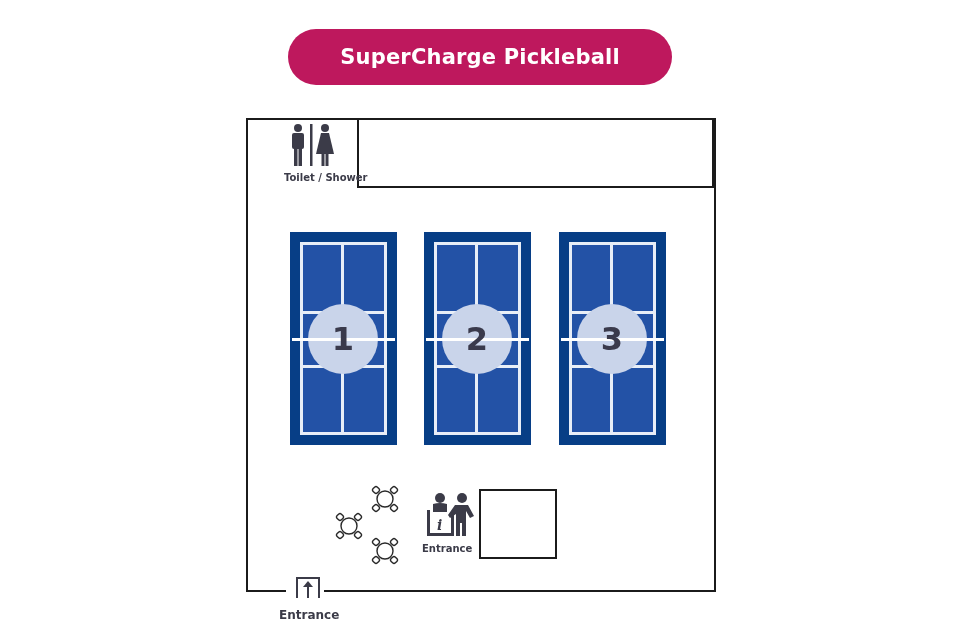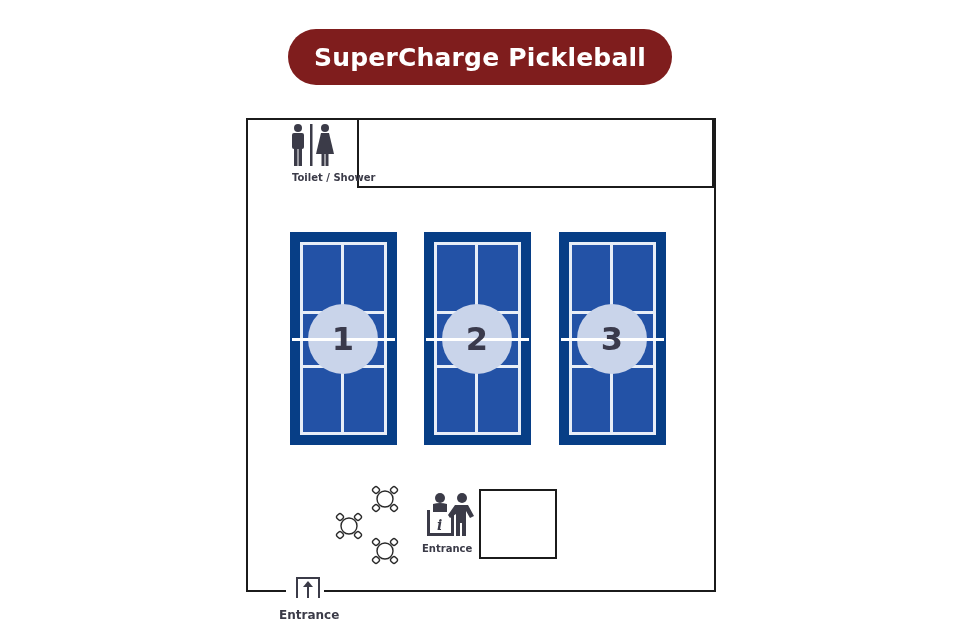--- a/index.html
+++ b/index.html
@@ -1,17 +1,17 @@
 <!DOCTYPE html>
 <html><head>
 <meta charset="utf-8">
 <style>
   html, body { margin:0; padding:0; background:#ffffff; }
   body { width:960px; height:640px; position:relative; overflow:hidden; font-family:"Liberation Sans", sans-serif; }
-  .title-pill { position:absolute; left:288px; top:29px; width:384px; height:56px; border-radius:28px; background:#7f1d1d; color:#ffffff; display:flex; align-items:center; justify-content:center; font-family:"DejaVu Sans", sans-serif; font-weight:bold; font-size:25px; letter-spacing:0.2px; }
+  .title-pill { position:absolute; left:288px; top:29px; width:384px; height:56px; border-radius:28px; background:#be185d; color:#ffffff; display:flex; align-items:center; justify-content:center; font-family:"DejaVu Sans", sans-serif; font-weight:bold; font-size:21px; letter-spacing:0.2px; }
   .outer { position:absolute; left:246px; top:118px; width:466px; height:470px; border:2px solid #1b1b1b; box-sizing:content-box; }
   .top-room2 { position:absolute; left:357px; top:118px; width:357px; height:70px; border:2px solid #1b1b1b; box-sizing:border-box; background:transparent; }
   .icon-label { position:absolute; font-family:"DejaVu Sans", sans-serif; font-weight:bold; color:#3b3b48; white-space:nowrap; }
   .court { position:absolute; top:232px; width:107px; height:213px; background:#073e86; }
   .court .inner { position:absolute; left:10px; top:10px; width:87px; height:193px; background:#2352a6; border:3px solid #e8eef7; box-sizing:border-box; }
   .court .cline-v { position:absolute; left:51px; top:10px; width:3px; height:193px; background:#e8eef7; }
   .court .kline { position:absolute; left:10px; width:87px; height:3px; background:#e8eef7; }
   .court .net { position:absolute; left:2px; top:106px; width:103px; height:3px; background:#ffffff; z-index:3; }
   .court .circle { position:absolute; left:18px; top:72px; width:70px; height:70px; border-radius:50%; background:#c9d4ea; z-index:2; }
   .court .num { position:absolute; left:18px; top:72px; width:70px; height:70px; display:flex; align-items:center; justify-content:center; font-family:"DejaVu Sans", sans-serif; font-weight:bold; font-size:32px; color:#3a3a4c; z-index:4; }
@@ -36,21 +36,21 @@
       <rect x="4" y="11" width="12" height="16" rx="2"></rect>
       <rect x="6" y="26" width="3.5" height="18"></rect>
       <rect x="10.5" y="26" width="3.5" height="18"></rect>
       <rect x="22" y="2" width="2.5" height="42"></rect>
       <circle cx="37" cy="6" r="4"></circle>
       <path d="M33 11 L41 11 L46 32 L28 32 Z"></path>
       <rect x="33.5" y="31" width="3" height="13"></rect>
       <rect x="37.5" y="31" width="3" height="13"></rect>
     </g>
   </svg>
-  <div class="icon-label" style="left:22px;top:50px;font-size:10px;">Toilet / Shower</div>
+  <div class="icon-label" style="left:14px;top:50px;font-size:10px;">Toilet / Shower</div>
 </div>
 
 <div class="court" style="left:290px;">
   <div class="inner"></div>
   <div class="cline-v"></div>
   <div class="kline" style="top:79px;"></div>
   <div class="kline" style="top:133px;"></div>
   <div class="circle"></div>
   <div class="net"></div>
   <div class="num">1</div>

